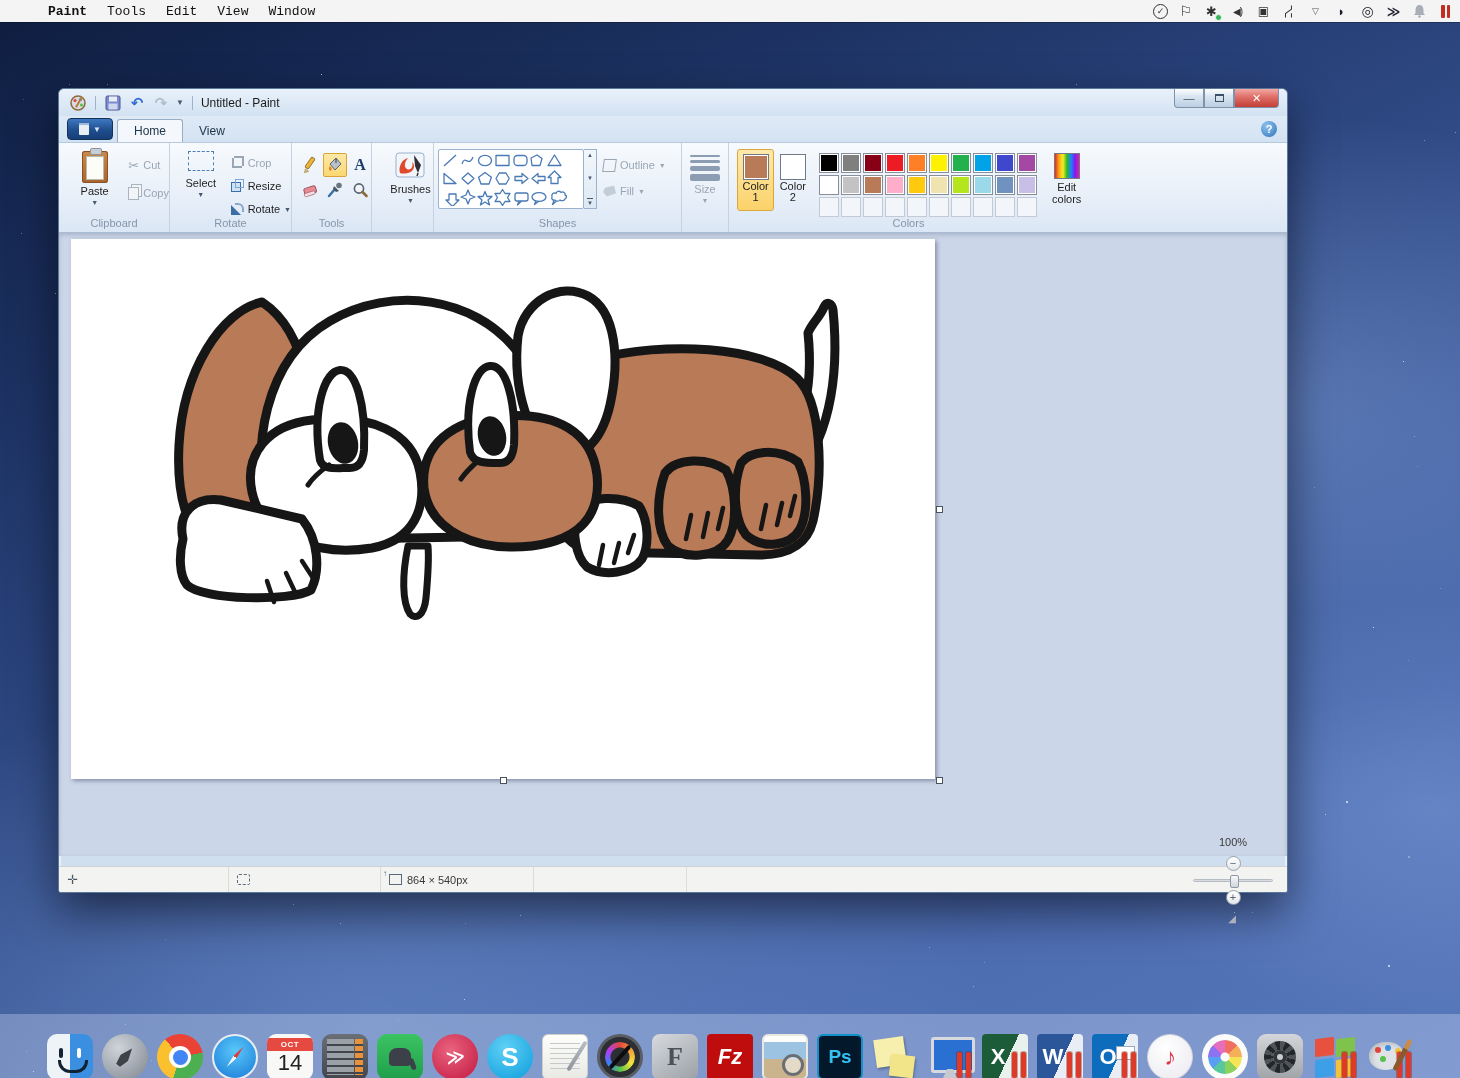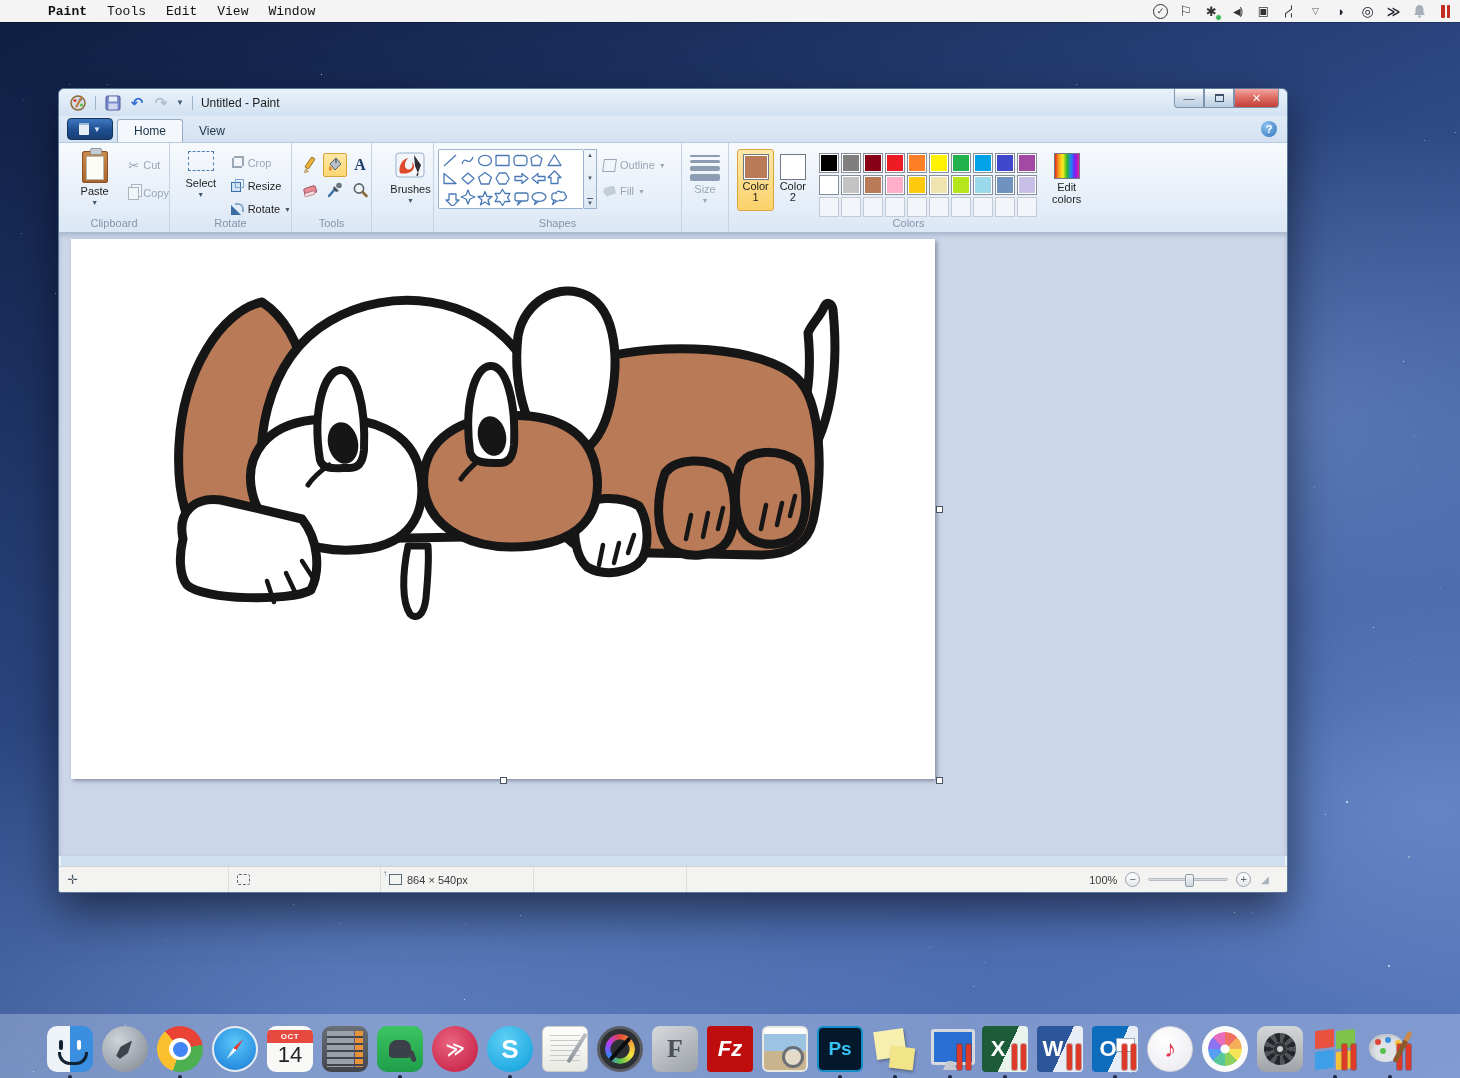--- a/index.html
+++ b/index.html
@@ -147,30 +147,30 @@
 
   
   #statusbar{position:absolute;left:0;right:0;bottom:0;height:26px;background:#f3f3f1;border-top:1px solid #cfd2d6;
      display:flex;align-items:center;font-size:11px;color:#3a3a3a;border-radius:0 0 2px 2px;}
   .sseg{height:100%;display:flex;align-items:center;padding:0 8px;border-right:1px solid #dcdcd8;}
   .sseg.w1{width:170px;} .sseg.w2{width:152px;} .sseg.w3{width:153px;} .sseg.w4{width:153px;}
   .move-ic{color:#4a5866;font-size:13px;font-weight:bold;}
   .selsize-ic{width:13px;height:11px;border:1.2px dashed #5a6a7a;border-radius:2px;position:relative;margin-right:5px;}
   .imgsize-ic{width:13px;height:11px;border:1.5px solid #5a6a7a;position:relative;margin-right:5px;}
   .imgsize-ic:before{content:"↑";position:absolute;left:-7px;top:-6px;font-size:8px;color:#5a6a7a;}
-  .zoomseg{margin-left:auto;display:flex;align-items:center;gap:8px;padding-right:14px;}
+  .zoomseg{margin-left:auto;display:flex;align-items:center;gap:8px;padding-right:14px;flex-direction:column;}
   .zbtn{width:15px;height:15px;border-radius:50%;border:1px solid #9aa2ac;background:linear-gradient(#fff,#e4e7ea);
      display:flex;align-items:center;justify-content:center;font-size:11px;color:#5a6570;line-height:1;}
   .ztrack{width:80px;height:3px;background:linear-gradient(#c9cdd2,#e8ebee);border:1px solid #b6bcc4;border-radius:2px;position:relative;}
   .zthumb{position:absolute;left:36px;top:-5px;width:9px;height:13px;background:linear-gradient(#f6f8fa,#cfd6dd);border:1px solid #8f99a4;border-radius:2px;}
   .grip{margin-left:2px;margin-right:4px;color:#aab2bb;font-size:10px;}
 
   
   #dock{position:absolute;left:0;bottom:0;width:1460px;height:64px;background:rgba(210,222,245,.34);
-     display:flex;align-items:flex-start;justify-content:center;gap:7px;padding-top:12px;z-index:40;}
+     display:flex;align-items:flex-start;justify-content:center;gap:7px;padding-top:20px;z-index:40;}
   .dock-item{width:48px;display:flex;flex-direction:column;align-items:center;position:relative;}
   .dk{width:46px;height:46px;position:relative;border-radius:10px;display:flex;align-items:center;justify-content:center;}
   .dkg{font-weight:bold;}
   .rdot{width:4px;height:4px;border-radius:50%;background:#20283f;margin-top:3px;}
   .pause{position:absolute;right:2px;bottom:2px;width:14px;height:26px;}
   .pause:before,.pause:after{content:"";position:absolute;top:0;width:5px;height:26px;background:#dd3a2a;border-radius:2px;box-shadow:0 0 0 1px rgba(120,20,10,.35);}
   .pause:before{left:0;} .pause:after{right:0;}
 
   .dk-finder{background:linear-gradient(90deg,#eef3f8 50%,#3a8fe0 50%);border-radius:10px;overflow:hidden;}
   .dk-finder:before{content:"";position:absolute;left:12px;top:14px;width:4px;height:10px;border-radius:2px;background:#123;box-shadow:18px 0 0 #fff;}

